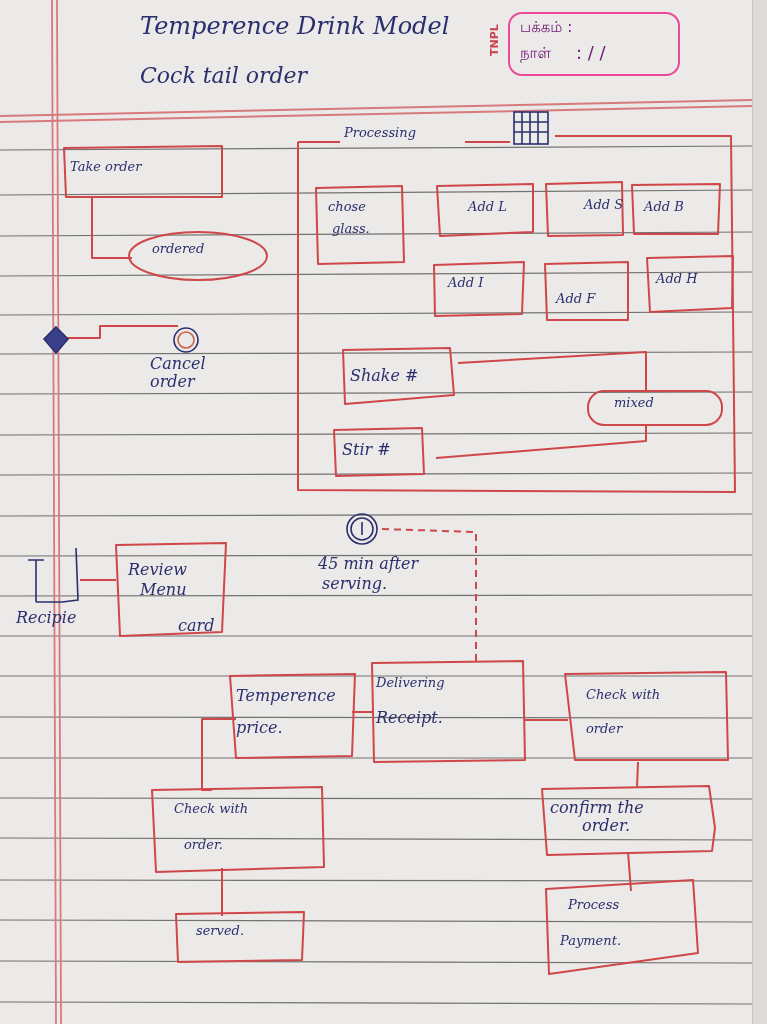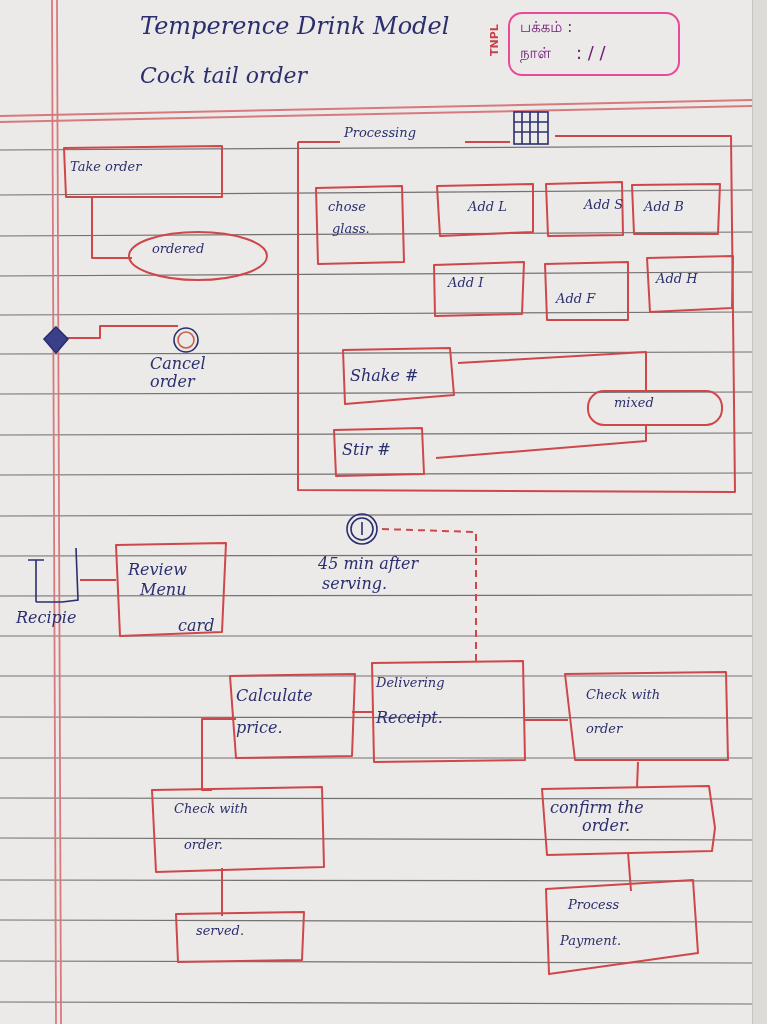--- a/index.html
+++ b/index.html
@@ -200,21 +200,21 @@
 <div class="hw sm" style="left:342px; top:442px;">Stir #</div>
 <div class="hw lbl" style="left:614px; top:396px;">mixed</div>
 
 <div class="hw sm" style="left:16px; top:610px;">Recipie</div>
 <div class="hw sm" style="left:128px; top:562px;">Review</div>
 <div class="hw sm" style="left:140px; top:582px;">Menu</div>
 <div class="hw sm" style="left:146px; top:618px;margin-left:32px;">card</div>
 <div class="hw sm" style="left:318px; top:556px;">45 min after</div>
 <div class="hw sm" style="left:322px; top:576px;">serving.</div>
 
-<div class="hw sm center" style="left:236px; top:688px; width:116px;">Calculate</div>
+<div class="hw sm center" style="left:236px; top:688px; width:116px;">Temperence</div>
 <div class="hw sm center" style="left:236px; top:720px; width:140px;">price.</div>
 <div class="hw lbl center" style="left:376px; top:676px; width:148px;">Delivering</div>
 <div class="hw sm center" style="left:376px; top:710px; width:148px;">Receipt.</div>
 <div class="hw lbl" style="left:586px; top:688px;">Check with</div>
 <div class="hw lbl" style="left:586px; top:722px;">order</div>
 
 <div class="hw lbl" style="left:174px; top:802px;">Check with</div>
 <div class="hw lbl" style="left:184px; top:838px;">order.</div>
 <div class="hw sm" style="left:550px; top:800px;">confirm the</div>
 <div class="hw sm" style="left:582px; top:818px;">order.</div>

